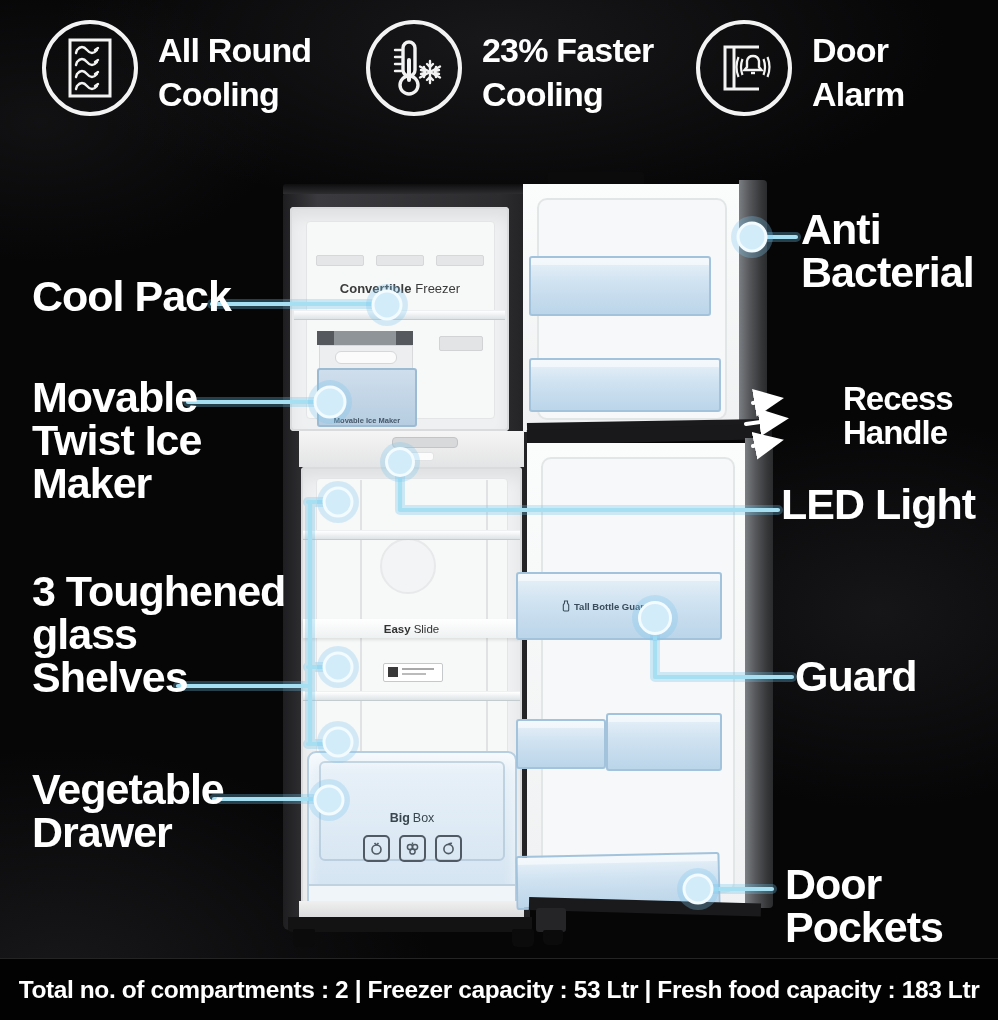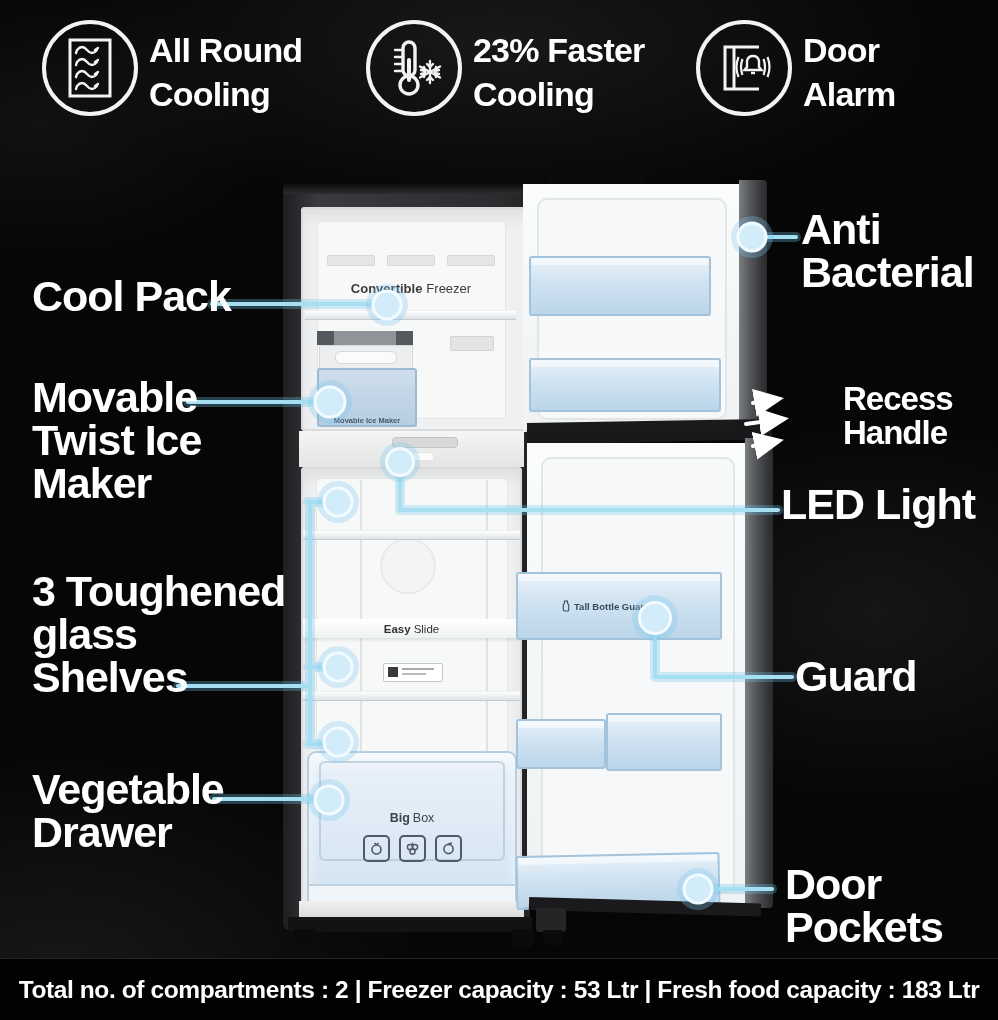--- a/index.html
+++ b/index.html
@@ -8,21 +8,21 @@
     font-family:"Liberation Sans",sans-serif;
     background:
       radial-gradient(620px 240px at 50% 4%, rgba(46,46,50,.45), transparent 72%),
       radial-gradient(430px 280px at 88% 60%, rgba(58,58,64,.30), transparent 70%),
       radial-gradient(520px 320px at 6% 96%, rgba(70,70,76,.28), transparent 72%),
       radial-gradient(350px 200px at 4% 12%, rgba(52,52,56,.25), transparent 70%),
       #060607;
   }
   .abs{position:absolute;}
   
-  .feature{position:absolute;display:flex;gap:11px;align-items:flex-start;}
+  .feature{position:absolute;display:flex;gap:20px;align-items:flex-start;}
   .ficon{width:88px;height:88px;border:4px solid #f3f3f3;border-radius:50%;
          display:flex;align-items:center;justify-content:center;flex:0 0 auto;}
   .ftext{color:#fff;font-weight:700;font-size:34px;line-height:44px;letter-spacing:-.8px;padding-top:8px;}
   .ftext span{display:block;}
   
   .callout{position:absolute;color:#fff;font-weight:700;font-size:43px;line-height:43px;letter-spacing:-1px;}
   .callout span{display:block;}
   .callout.tight{font-size:33px;line-height:34px;margin-left:27px;}
   
   .metalL{background:linear-gradient(90deg,#1e1e21,#3b3b3f 14%,#2c2c2f 88%,#222225);}
@@ -127,21 +127,21 @@
       <span>Alarm</span>
     </div>
   </div>
 
   <div>
 
     <div class="abs metalL" style="left:283px;top:190px;width:247px;height:740px;border-radius:6px 0 0 6px;"></div>
     <div class="abs" style="left:283px;top:184px;width:484px;height:10px;background:linear-gradient(#0e0e0f,#2d2d30);border-radius:3px 3px 0 0;"></div>
     <div class="abs" style="left:548px;top:172px;width:96px;height:13px;background:#0b0b0c;border-radius:2px;"></div>
 
-    <div class="abs inner-box" style="left:301px;top:207px;width:219px;height:224px;padding-left:40px;">
+    <div class="abs inner-box" style="left:290px;top:207px;width:219px;height:224px;">
       <div class="backwall" style="left:16px;top:14px;width:187px;height:196px;"></div>
       <div class="vent" style="left:26px;top:48px;"></div>
       <div class="vent" style="left:86px;top:48px;"></div>
       <div class="vent" style="left:146px;top:48px;"></div>
       <div class="in-label" style="left:5px;top:74px;width:210px;font-size:13px;">
         <span class="b">Convertible</span><span class="r">Freezer</span>
       </div>
       <div class="shelf" style="left:4px;top:103px;width:211px;"></div>
       <div class="abs" style="left:149px;top:129px;width:42px;height:13px;background:#e2e4e5;border:1px solid #d1d3d4;border-radius:2px;"></div>
     </div>

